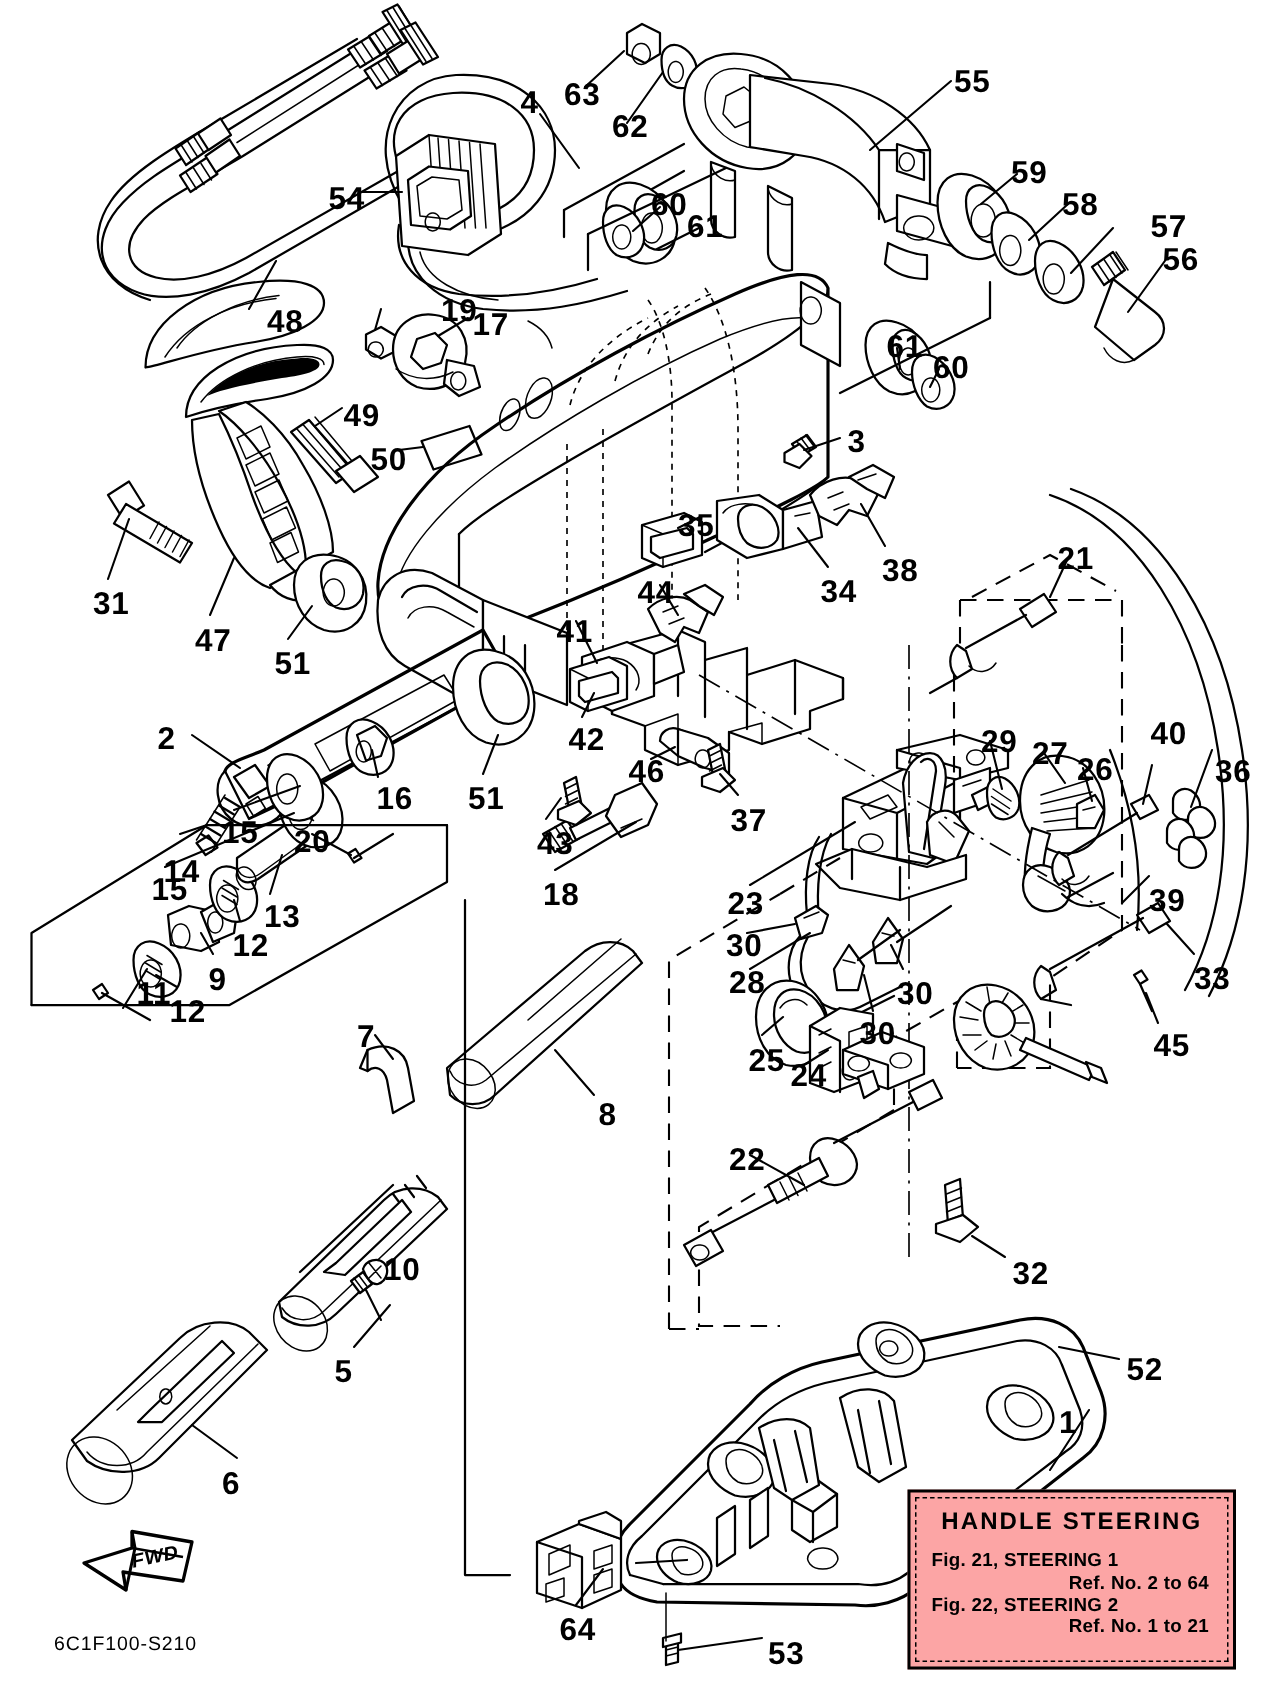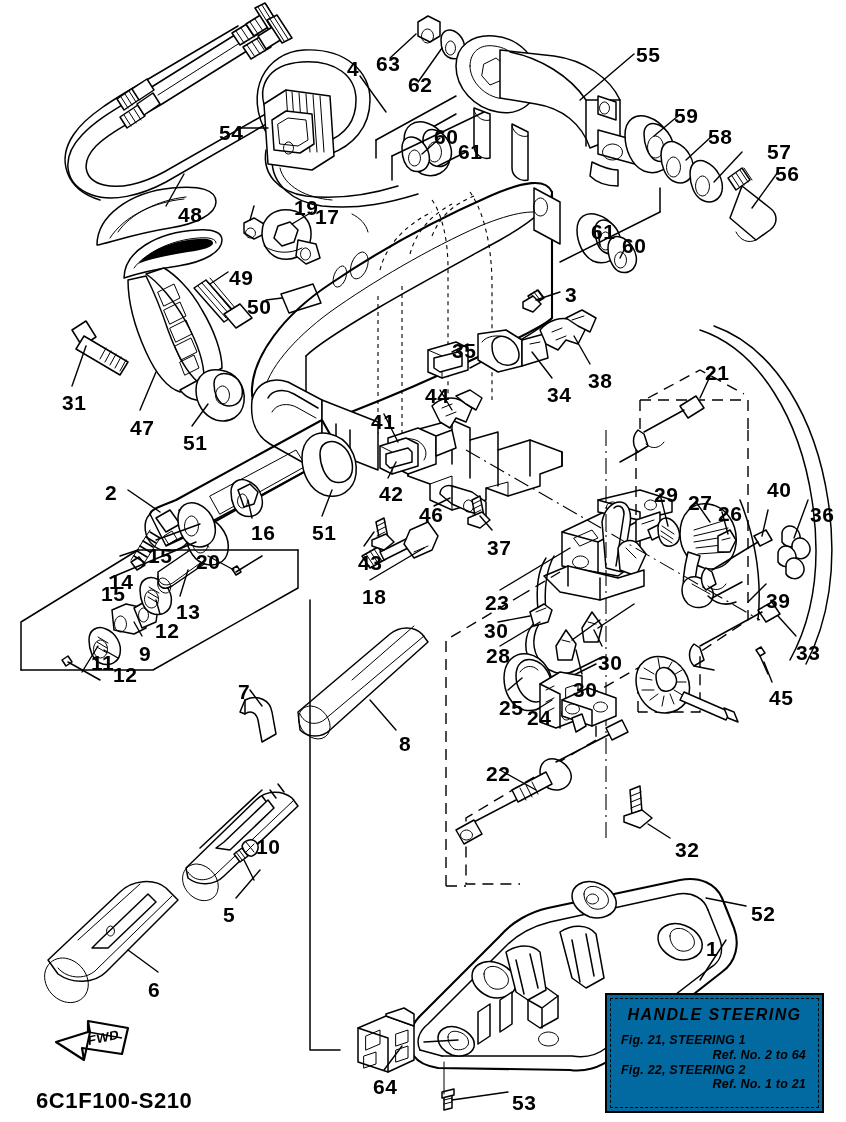--- a/index.html
+++ b/index.html
@@ -26,24 +26,23 @@
     white-space:nowrap;
     user-select:none;
   }
 
   
   #legend{
     position:absolute;
     left:605px;top:993px;
     width:219px;height:120px;
     border:2px solid #000;
-    background:#0369a1;
+    background:#fca5a5;
     box-sizing:border-box;
     padding:3px;
-    font-style:italic;
   }
   #legend .inner{
     width:100%;height:100%;
     border:1px dashed #000;
     box-sizing:border-box;
     padding:7px 6px 4px 6px;
     text-align:center;
   }
   #legend .ltitle{
     font-size:16px;font-weight:700;letter-spacing:1.4px;
@@ -51,21 +50,21 @@
   }
   #legend .lrow{
     font-size:12.5px;font-weight:700;text-align:left;
     letter-spacing:0.2px;line-height:1.18;
     padding-left:4px;
   }
   #legend .lrow.indent{text-align:right;padding-right:6px;}
 
   #drawno{
     position:absolute;left:36px;top:1088px;
-    font-size:22px;font-weight:700;letter-spacing:0.6px;
+    font-size:13px;font-weight:400;letter-spacing:0.6px;
     font-family:"Liberation Sans", sans-serif;
   }
   #fwdlabel{
     position:absolute;left:88px;top:1030px;
     font-size:13px;font-weight:700;letter-spacing:0.5px;
     transform:skewY(-12deg);
   }
 </style>
 </head>
 <body>

